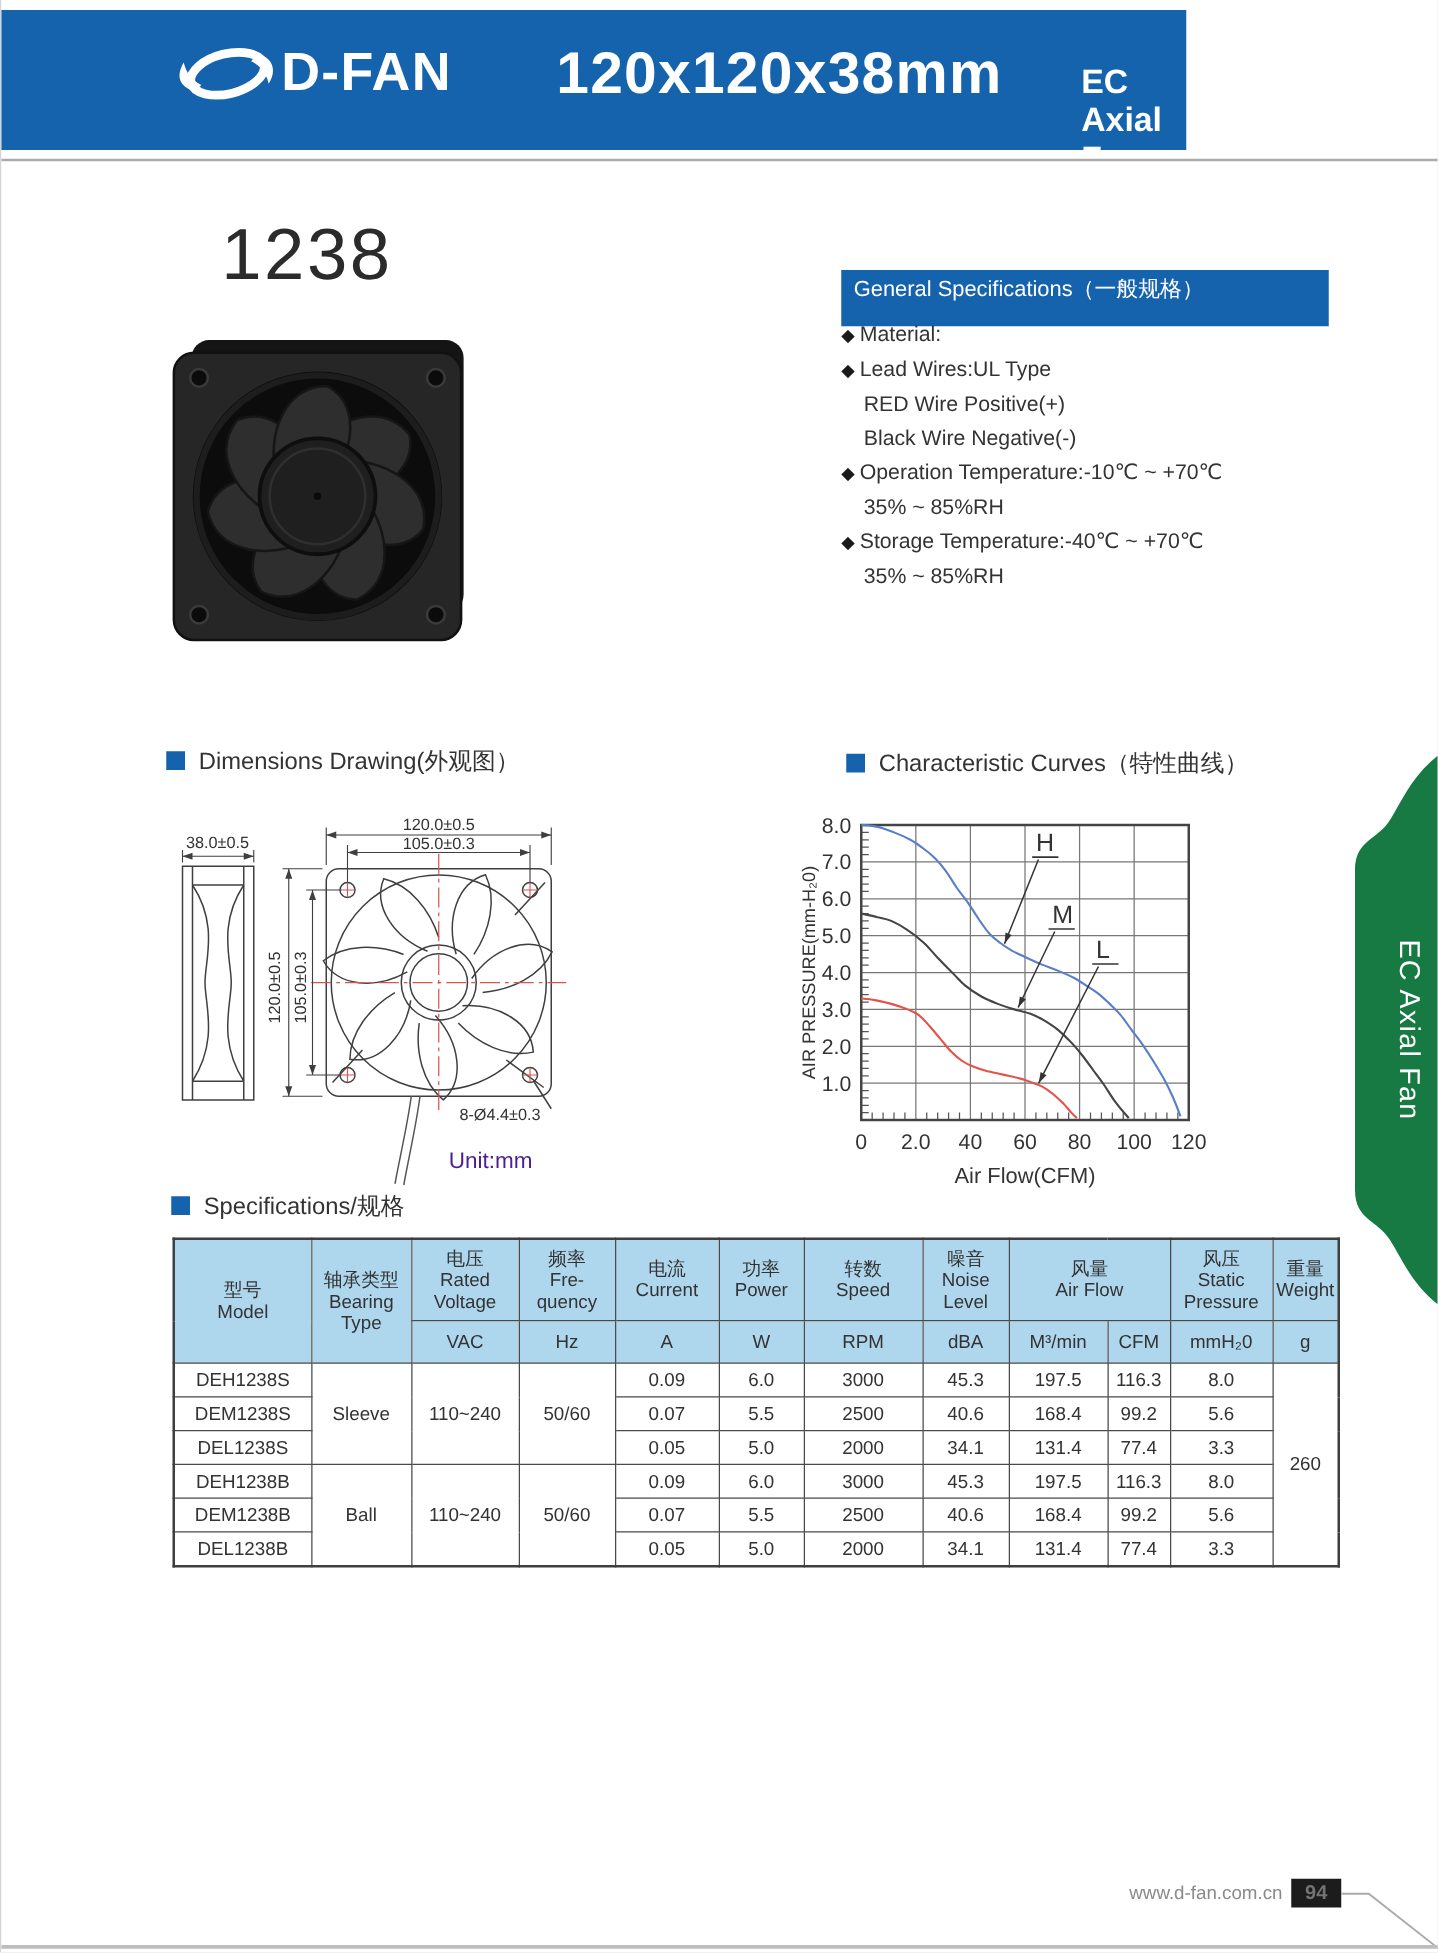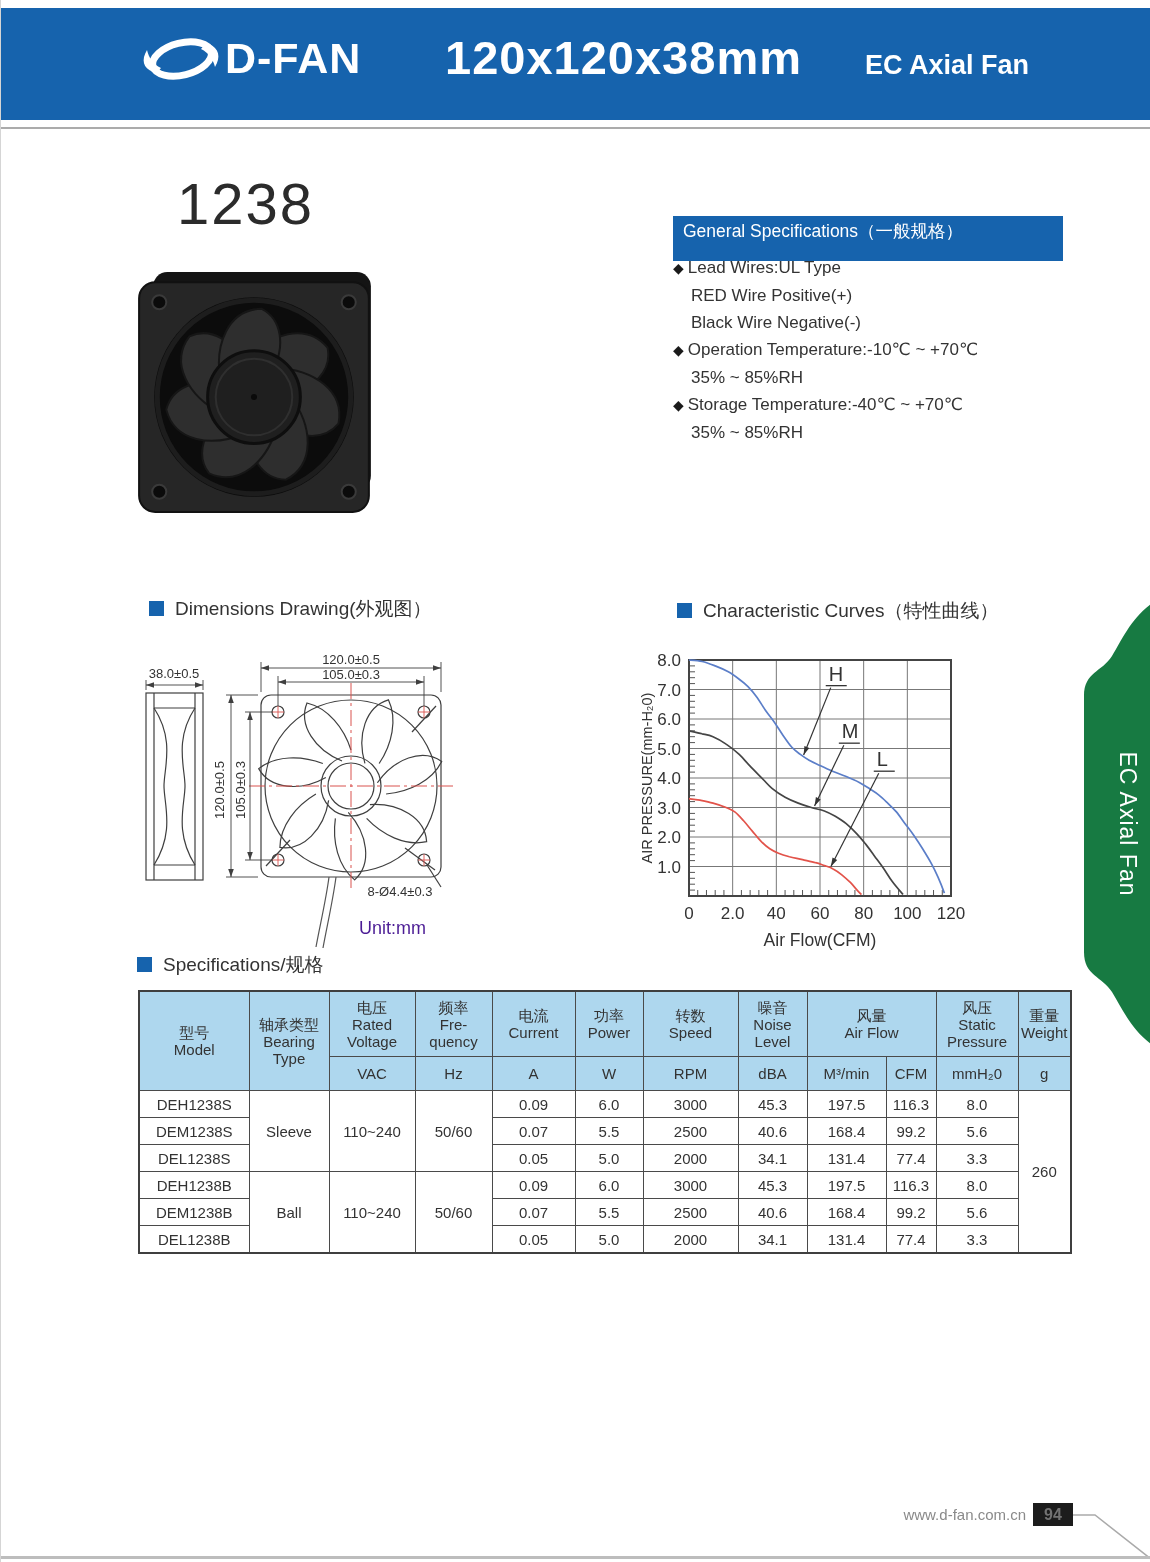--- a/index.html
+++ b/index.html
@@ -1,39 +1,39 @@
 <!DOCTYPE html>
 <html><head>
 <meta charset="utf-8">
 <style>
   html,body{margin:0;padding:0;background:#e8e8e8;}
   .page{position:relative;width:1150px;height:1562px;margin:0 auto;background:#ffffff;
         font-family:"Liberation Sans","DejaVu Sans",sans-serif;color:#333;overflow:hidden;
         border-left:1px solid #d5d5d5;border-right:1px solid #d5d5d5;}
   
-  .top-bar{position:absolute;left:0;top:8px;width:1150px;height:112px;background:#1663ad;}
+  .top-bar{position:absolute;left:0;top:8px;width:948px;height:112px;background:#1663ad;}
   .brand-logo{position:absolute;left:138px;top:18px;}
   .brand-name{position:absolute;left:224px;top:26px;font-size:43px;font-weight:bold;color:#fff;letter-spacing:1px;}
   .size-title{position:absolute;left:444px;top:22px;font-size:47px;font-weight:bold;color:#fff;letter-spacing:1px;}
   .sub-title{position:absolute;left:864px;top:42px;font-size:27px;font-weight:bold;color:#fff;}
   .header-line{position:absolute;left:0;top:127px;width:1150px;height:2px;background:#ababab;}
   
   .model-number{position:absolute;left:176px;top:170px;font-size:58px;color:#2b2b2b;letter-spacing:2px;}
   .fan-photo{position:absolute;left:126px;top:264px;}
   
   .gs-bar{position:absolute;left:672px;top:216px;width:390px;height:45px;background:#1663ad;color:#fff;
           font-size:17.5px;line-height:30px;padding-left:10px;box-sizing:border-box;}
   .gs-list{position:absolute;left:672px;top:254px;width:460px;font-size:17px;color:#333;}
   .gs-row{line-height:27px;white-space:nowrap;}
   .gs-row.indent{padding-left:18px;}
   .diamond{font-size:14px;margin-right:4px;color:#1a1a1a;}
   
   .sec-title{position:absolute;font-size:19px;color:#333;white-space:nowrap;}
   .sec-title .sq{display:inline-block;width:15px;height:15px;background:#1663ad;margin-right:11px;vertical-align:-1px;}
-  #dims-title{left:124px;top:596px;padding-left:24px;}
+  #dims-title{left:108px;top:596px;padding-left:24px;}
   #curves-title{left:648px;top:598px;padding-left:28px;}
   #spec-title{left:136px;top:952px;}
   .unit-note{position:absolute;left:358px;top:918px;font-size:18px;color:#4c1d95;}
   
   .dims-svg{position:absolute;left:122px;top:640px;}
   .chart-svg{position:absolute;left:638px;top:645px;}
   svg{font-family:"Liberation Sans","DejaVu Sans",sans-serif;}
   
   .spec-table{position:absolute;left:137px;top:990px;border-collapse:collapse;table-layout:fixed;
               font-size:15px;color:#333;}
@@ -94,20 +94,21 @@
     <g fill="#0b0b0b" stroke="#3a3a3a" stroke-width="2">
       <circle cx="32" cy="38" r="7"></circle>
         <circle cx="220" cy="38" r="7"></circle>
       <circle cx="32" cy="226" r="7"></circle>
         <circle cx="220" cy="226" r="7"></circle>
     </g>
   </svg>
 
   <div class="gs-bar">General Specifications（一般规格）</div>
   <div class="gs-list">
+      <div class="gs-row"><span class="diamond">◆</span>Material:</div>
       <div class="gs-row"><span class="diamond">◆</span>Lead Wires:UL Type</div>
       <div class="gs-row indent">RED Wire Positive(+)</div>
       <div class="gs-row indent">Black Wire Negative(-)</div>
       <div class="gs-row"><span class="diamond">◆</span>Operation Temperature:-10℃ ~ +70℃</div>
       <div class="gs-row indent">35% ~ 85%RH</div>
       <div class="gs-row"><span class="diamond">◆</span>Storage Temperature:-40℃ ~ +70℃</div>
       <div class="gs-row indent">35% ~ 85%RH</div>
     </div>
 
   <div class="sec-title" id="dims-title">

